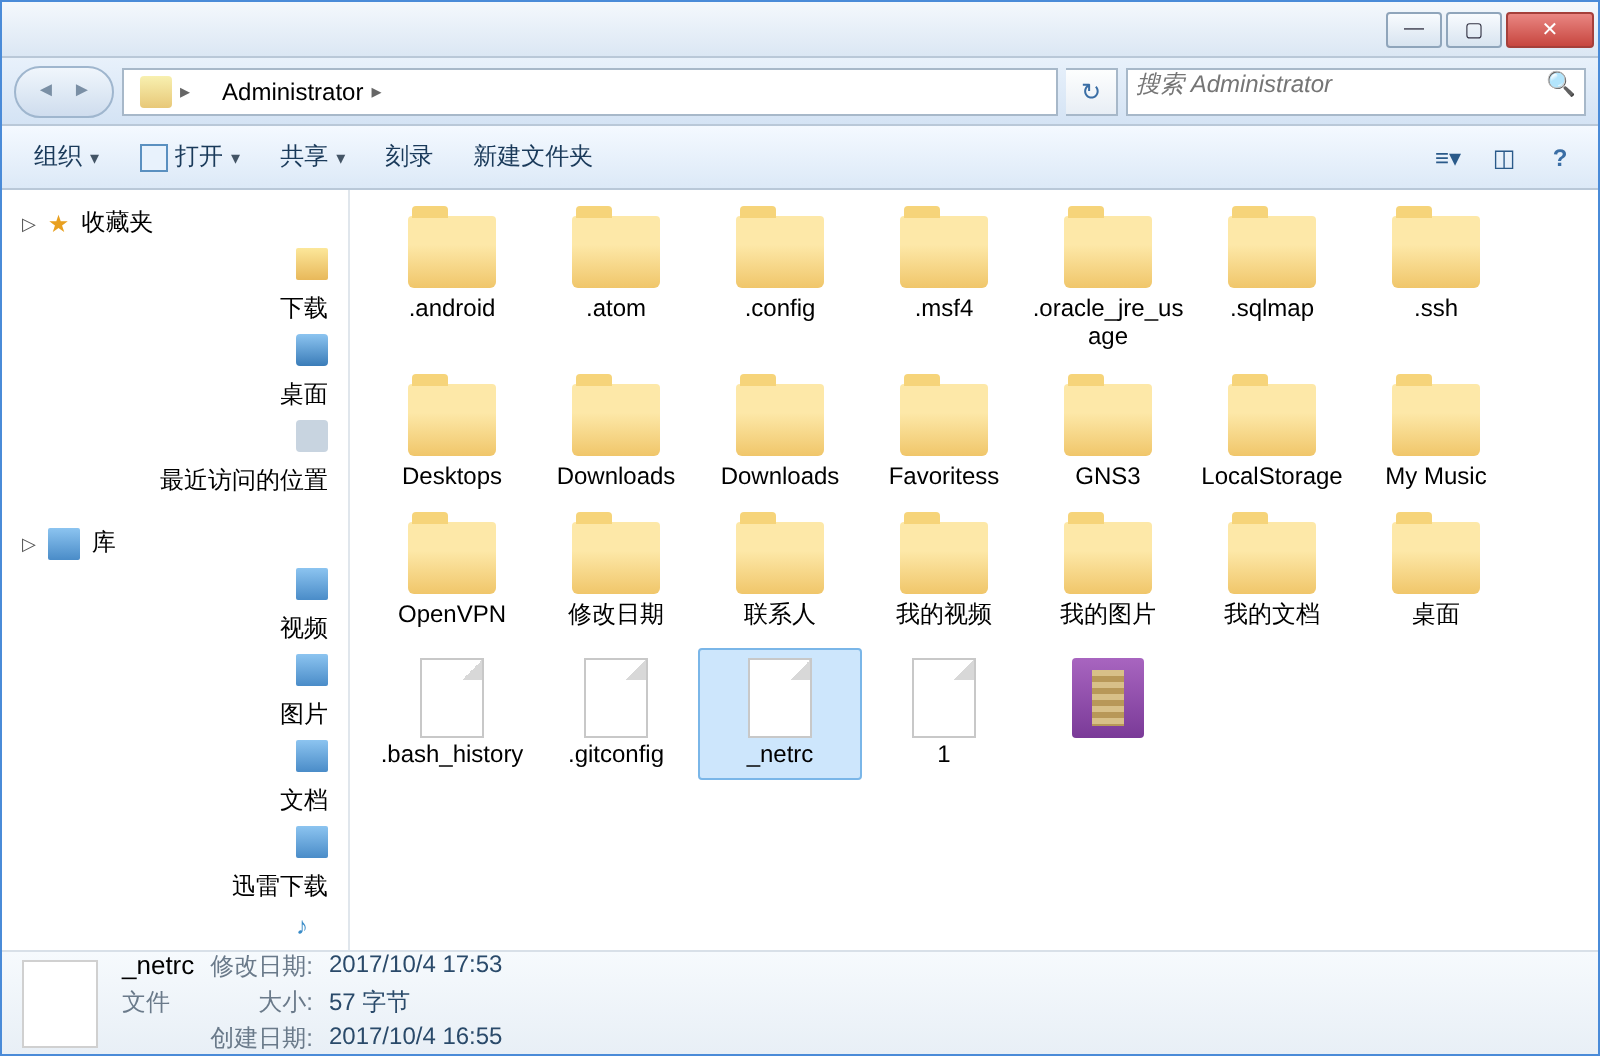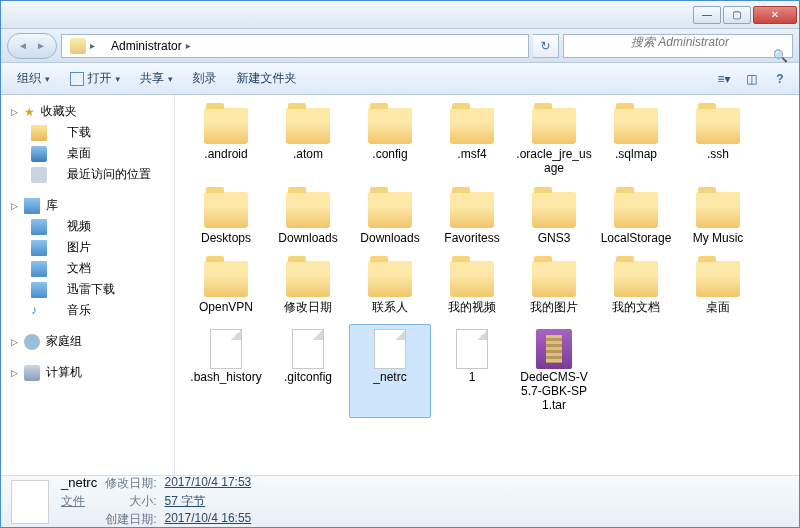--- a/index.html
+++ b/index.html
@@ -8,34 +8,34 @@
 .titlebar .btn { width: 28px; height: 18px; margin-left: 2px; border: 1px solid #8fa5bb; border-radius: 2px; background: linear-gradient(#f8fbfe,#d8e4f0); display: flex; align-items: center; justify-content: center; font-size: 10px; color: #334; cursor: pointer; }
 .titlebar .close { background: linear-gradient(#e98682,#c7463f); color: #fff; border-color: #a53f3a; width: 44px; }
 .navbar { height: 34px; background: linear-gradient(#e8f1fb,#d4e3f4); display: flex; align-items: center; padding: 3px 6px; gap: 4px; border-bottom: 1px solid #b9c8d8; }
 .nav-back { width: 50px; height: 26px; border: 1px solid #9fb6ce; border-radius: 13px; background: linear-gradient(#f0f6fc,#cfddee); display: flex; align-items: center; justify-content: space-around; padding: 0 6px; }
 .nav-back span { font-size: 10px; color: #7a8fa5; }
 .crumb-bar { flex: 1; height: 24px; background: #fff; border: 1px solid #a7b8c9; display: flex; align-items: center; }
 .crumb-seg { padding: 0 8px; height: 100%; display: flex; align-items: center; gap: 4px; cursor: pointer; }
 .crumb-arrow { color: #666; font-size: 10px; }
 .crumb-icon { width: 16px; height: 16px; background: linear-gradient(#f8f0b0,#e8c878); border-radius: 2px; }
 .refresh-btn { width: 26px; height: 24px; border: 1px solid #a7b8c9; border-left: none; background: linear-gradient(#fdfefe,#e8eef5); display:flex;align-items:center;justify-content:center;color:#3a6ea5; }
-.search-box { width: 230px; height: 24px; border: 1px solid #a7b8c9; background: #fff; display: flex; align-items: flex-end; padding: 0 4px; flex-direction: column; }
+.search-box { width: 230px; height: 24px; border: 1px solid #a7b8c9; background: #fff; display: flex; align-items: flex-start; padding: 0 4px; }
 .search-box input { flex: 1; border: none; outline: none; font-style: italic; color: #888; }
 .search-box .mag { color: #3a6ea5; }
 .toolbar { height: 32px; background: linear-gradient(#f4f9ff,#dce9f7); border-bottom: 1px solid #b9c8d8; display: flex; align-items: center; padding: 0 8px; gap: 4px; }
 .tb-item { padding: 4px 8px; display: flex; align-items: center; gap: 4px; cursor: pointer; color: #1a3a5a; border-radius: 2px; text-align: center; }
 .tb-item .dd { font-size: 9px; color: #456; }
 .tb-right { margin-left: auto; display: flex; gap: 6px; }
 .tb-right .ic { width: 22px; height: 22px; border: 1px solid transparent; display:flex;align-items:center;justify-content:center;color:#2a5a8a; }
 .main { flex: 1; display: flex; overflow: hidden; }
 .sidebar { width: 174px; background: #fff; border-right: 1px solid #e0e6ec; overflow-y: auto; padding: 6px 0; }
 .side-group { margin-bottom: 10px; }
 .side-head { display: flex; align-items: center; gap: 6px; padding: 2px 10px; font-weight: 500; }
 .side-head .arw { font-size: 9px; color: #555; }
-.side-item { display: flex; align-items: center; gap: 20px; padding: 2px 10px 2px 30px; cursor: pointer; }
+.side-item { display: flex; align-items: flex-end; gap: 6px; padding: 2px 10px 2px 30px; cursor: pointer; flex-direction: column; }
 .icon-sm { width: 16px; height: 16px; flex-shrink: 0; }
 .star { color: #e8a020; }
 .folder-ic { background: linear-gradient(#fce79a,#e8b85a); border-radius: 1px; }
 .lib-ic { background: linear-gradient(#8cc4f0,#4a8cc8); border-radius: 1px; }
 .filepane { flex: 1; overflow-y: auto; padding: 6px 14px 6px 10px; background: #fff; }
 .grid { display: grid; grid-template-columns: repeat(7, 82px); gap: 4px 0; }
 .file-item { width: 82px; display: flex; flex-direction: column; align-items: center; padding: 4px 2px; cursor: pointer; border: 1px solid transparent; border-radius: 2px; }
 .file-item.selected { background: #cde6fc; border-color: #7ab6e8; }
 .file-item .thumb { width: 48px; height: 40px; display:flex;align-items:center;justify-content:center; }
 .file-item .lbl { text-align: center; line-height: 1.15; word-break: break-all; margin-top: 2px; }
@@ -43,21 +43,21 @@
 .fold-lg:before { content:''; position:absolute; top:-5px; left:2px; width:18px; height:6px; background:#f6d47a; border-radius:2px 2px 0 0; }
 .file-lg { width: 32px; height: 40px; background: #fff; border: 1px solid #c8c8c8; position: relative; }
 .file-lg:before { content:''; position:absolute; top:0; right:0; width:10px; height:10px; background:linear-gradient(135deg,#fff 50%,#d8d8d8 50%); }
 .rar-lg { width: 36px; height: 40px; background: linear-gradient(#a865c0,#7a3a98); border-radius: 2px; position:relative; }
 .rar-lg:after{content:'';position:absolute;left:10px;top:6px;width:16px;height:28px;background:repeating-linear-gradient(#d8c088 0 3px,#b89858 3px 6px);}
 .statusbar { height: 52px; border-top: 1px solid #d8e0e8; background: linear-gradient(#f6fafd,#e8eff6); display: flex; align-items: center; padding: 4px 10px; gap: 12px; }
 .sb-thumb { width: 38px; height: 44px; background:#fff; border:1px solid #d0d0d0; }
 .sb-info { display: grid; grid-template-columns: auto auto auto; column-gap: 8px; row-gap: 1px; }
 .sb-info .nm { font-size: 13px; color: #000; }
 .sb-info .lbl { color: #6a7a8a; text-align: right; }
-.sb-info .val { color: #2a4a6a; text-decoration: underline; }
+.sb-info .val { color: #2a4a6a; }
 </style>
 </head>
 <body>
 
 <div class="titlebar">
   <div class="btn">—</div>
   <div class="btn">▢</div>
   <div class="btn close">✕</div>
 </div>
 
@@ -325,21 +325,20 @@
         <div class="file-item">
           <div class="thumb">
             <div class="file-lg"></div>
           </div>
           <div class="lbl">1</div>
         </div>
         <div class="file-item">
           <div class="thumb">
             <div class="rar-lg"></div>
           </div>
-          <div class="lbl">DedeCMS-V5.7-GBK-SP1.tar</div>
         </div>
       </div>
   </div>
 </div>
 
 <div class="statusbar">
   <div class="sb-thumb"></div>
   <div class="sb-info">
     <span class="nm">_netrc</span>
     <span class="lbl">修改日期:</span>

